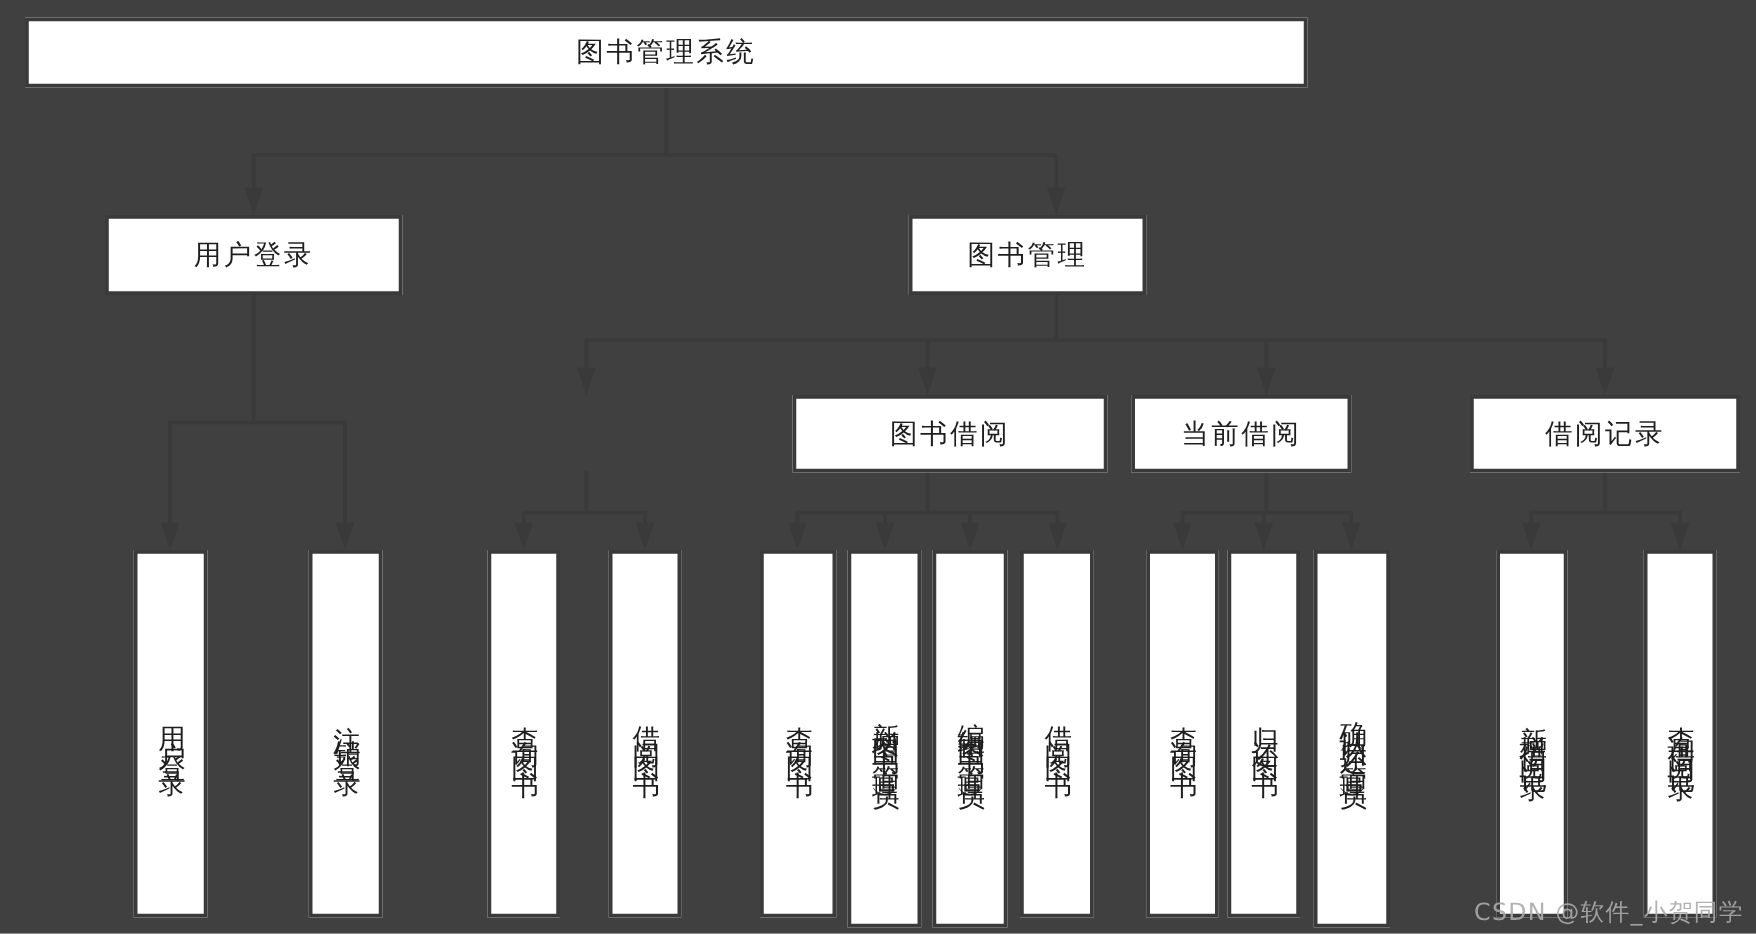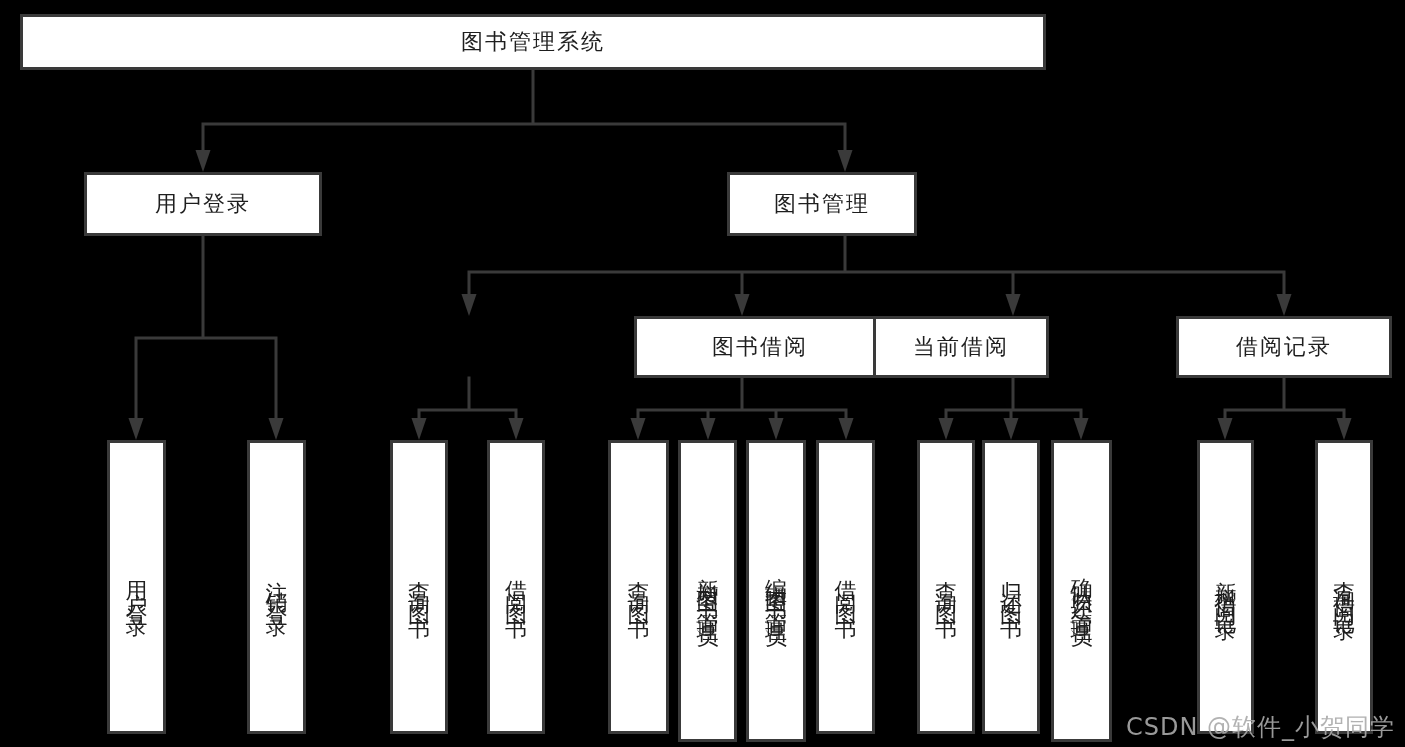--- a/index.html
+++ b/index.html
@@ -1,19 +1,19 @@
 <!DOCTYPE html>
 <html><head>
 <meta charset="utf-8">
 <style>
   html,body{margin:0;padding:0;background:#ffffff;}
   #canvas{
     position:relative;
     width:1405px;height:747px;
-    background:#000000;
+    background:#404040;
     font-family:"DejaVu Sans","Liberation Sans",sans-serif;
     overflow:hidden;
   }
   .box{
     position:absolute;
     box-sizing:border-box;
     border:3px solid #3a3a3a;
     background:#ffffff;
     display:flex;
     align-items:center;
@@ -37,21 +37,21 @@
   .g6{letter-spacing:8px;}
   .g9{letter-spacing:7px;}
   #connectors{
     position:absolute;left:0;top:0;width:1405px;height:747px;
     pointer-events:none;
   }
   #watermark{
     position:absolute;
     right:10px;
     bottom:4px;
-    font-size:24px;
+    font-size:19px;
     color:rgba(170,170,170,0.9);
     letter-spacing:1px;
     z-index:6;
     white-space:nowrap;
     margin-top:48px;
   }
   .node{z-index:2;}
 </style>
 </head>
 <body>
@@ -105,21 +105,21 @@
   <div class="box node" style="left:84px;top:172px;width:238px;height:64px;">
     <span class="hlbl">用户登录</span>
   </div>
   <div class="box node" style="left:727px;top:172px;width:190px;height:64px;">
     <span class="hlbl">图书管理</span>
   </div>
 
   <div class="box node" style="left:634px;top:316px;width:252px;height:62px;">
     <span class="hlbl">图书借阅</span>
   </div>
-  <div class="box node" style="left:873px;top:316px;width:176px;height:62px;">
+  <div class="box node" style="left:905px;top:316px;width:176px;height:62px;">
     <span class="hlbl">当前借阅</span>
   </div>
   <div class="box node" style="left:1176px;top:316px;width:216px;height:62px;">
     <span class="hlbl">借阅记录</span>
   </div>
 
   <div class="box leaf" style="left:107px;top:440px;width:59px;height:294px;">
     <span class="vlbl g4">用户登录</span>
   </div>
   <div class="box leaf" style="left:247px;top:440px;width:59px;height:294px;">

